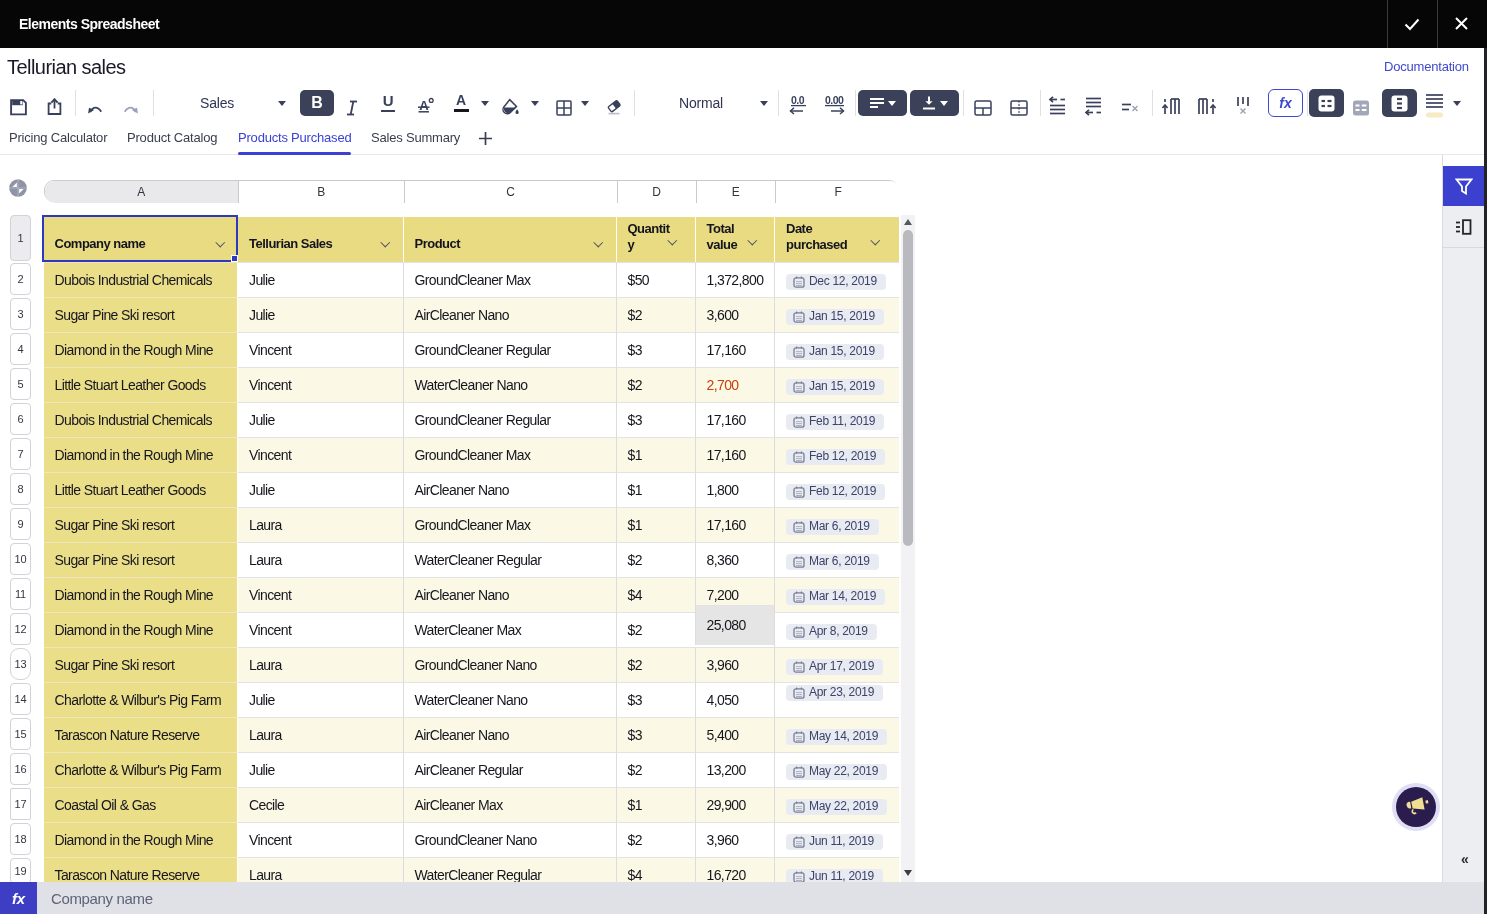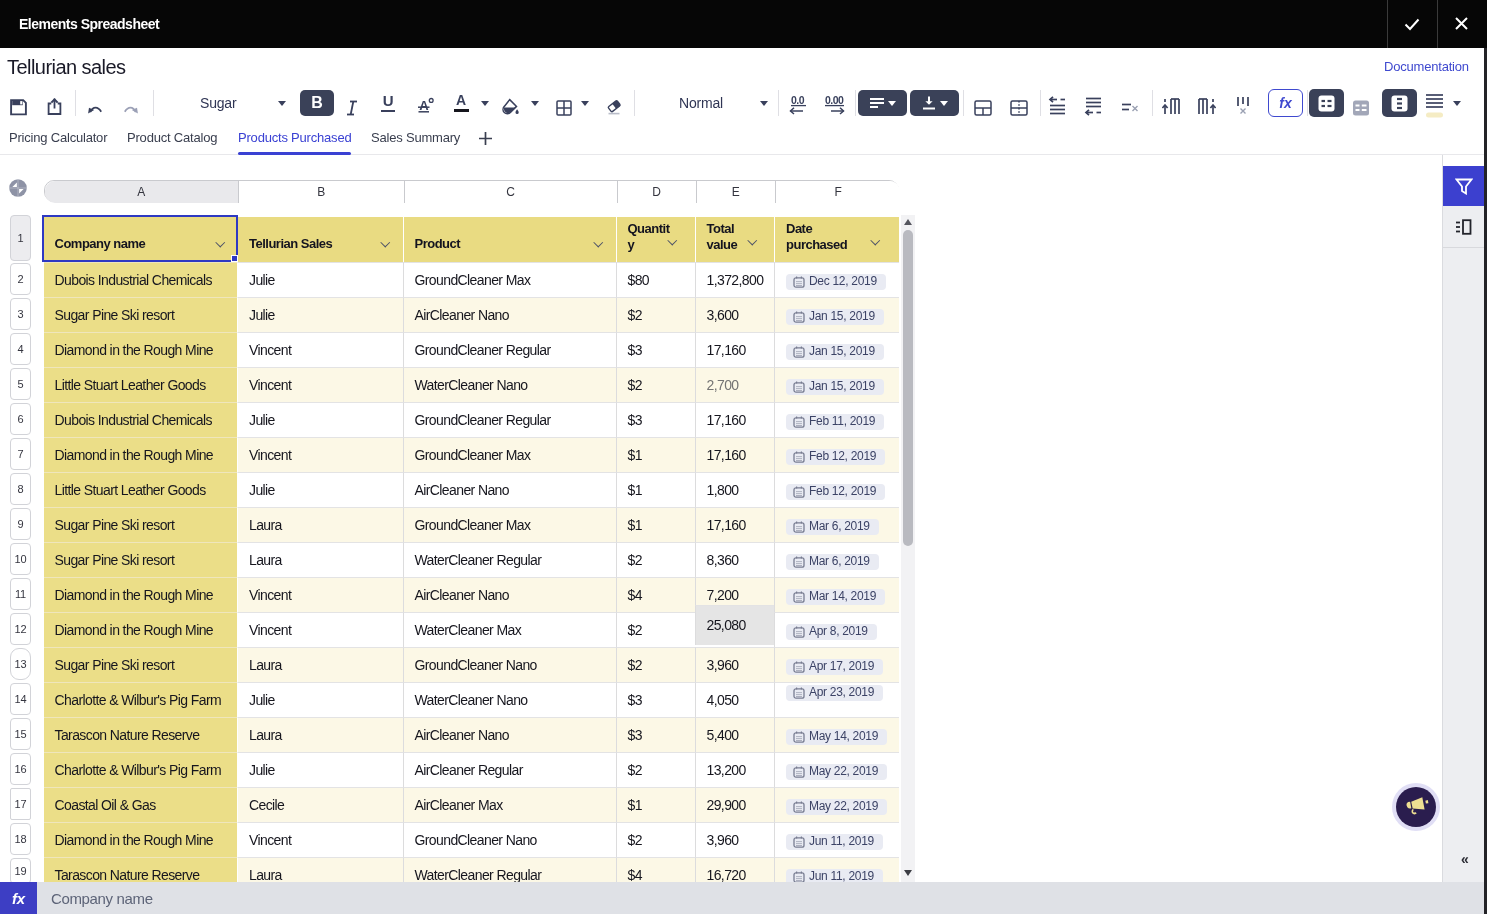--- a/index.html
+++ b/index.html
@@ -34,21 +34,21 @@
 <div class="sep" style="left:75px"></div>
 <svg class="ibt" style="left:88px;top:97px" width="16" height="10" viewBox="0 0 16 10">
     <path d="M2.2 7 C5 1.2 10 1.4 13.2 6.8" fill="none" stroke="#39405c" stroke-width="1.8"></path>
     <path d="M0.1 8.4 L1.0 2.8 L6.2 5.0 z" fill="#39405c"></path>
   </svg>
 <svg class="ibt" style="left:122px;top:97px" width="16" height="10" viewBox="0 0 16 10">
     <path d="M13.8 7 C11 1.2 6 1.4 2.8 6.8" fill="none" stroke="#9ba0b6" stroke-width="1.8"></path>
     <path d="M15.9 8.4 L15.0 2.8 L9.8 5.0 z" fill="#9ba0b6"></path>
   </svg>
 <div class="sep" style="left:153px"></div>
-<div class="abs" style="left:200px;top:90px;height:26px;display:flex;align-items:center;font-size:14px;color:#2f3554">Sugar</div>
+<div class="abs" style="left:200px;top:90px;height:26px;display:flex;align-items:center;font-size:14px;color:#2f3554">Sales</div>
 <div class="ibt" style="left:278px">
     <span style="display:inline-block;width:0;height:0;border-left:4.5px solid transparent;border-right:4.5px solid transparent;border-top:5.5px solid #39405c"></span>
   </div>
 <div class="dkb" style="left:300px;width:34px;color:#fff;font-size:16px;font-weight:bold">B</div>
 <svg class="ibt" style="left:344px;top:95px" width="16" height="16" viewBox="0 0 16 16">
     <g stroke="#39405c" stroke-width="1.8" fill="none">
       <line x1="6" y1="1.5" x2="13" y2="1.5"></line>
       <line x1="3" y1="14.5" x2="10" y2="14.5"></line>
       <line x1="9.3" y1="1.5" x2="6.7" y2="14.5"></line>
     </g>
@@ -328,21 +328,21 @@
     </div>
     <div style="position:absolute;left:651.0px;top:0;width:79.5px;height:45.0px;background:#e9db82;border-left:1.5px solid #fff;">
       <div style="position:relative;height:100%;padding:4.5px 0 0 11px"><span style="font-weight:bold;font-size:13px;letter-spacing:-0.5px;color:#14141f;line-height:15.5px;display:inline-block">Total<br>value</span><span style="position:absolute;left:53px;top:15px"><span style="display:inline-block;width:6.5px;height:6.5px;border-right:1.4px solid #4a5068;border-bottom:1.4px solid #4a5068;transform:rotate(45deg);margin-bottom:2px"></span></span></div>
     </div>
     <div style="position:absolute;left:730.5px;top:0;width:125.0px;height:45.0px;background:#e9db82;border-left:1.5px solid #fff;text-decoration:underline;">
       <div style="position:relative;height:100%;padding:4.5px 0 0 11px"><span style="font-weight:bold;font-size:13px;letter-spacing:-0.5px;color:#14141f;line-height:15.5px;display:inline-block">Date<br>purchased</span><span style="position:absolute;left:97px;top:15px"><span style="display:inline-block;width:6.5px;height:6.5px;border-right:1.4px solid #4a5068;border-bottom:1.4px solid #4a5068;transform:rotate(45deg);margin-bottom:2px"></span></span></div>
     </div>
     <div style="position:absolute;left:0px;top:45.0px;width:193.5px;height:35.0px;background:#ebde88;border-top:1px solid #efe6bc;display:flex;align-items:center;padding-left:11px;font-size:14px;color:#16161e;letter-spacing:-0.6px">Dubois Industrial Chemicals</div>
     <div style="position:absolute;left:193.5px;top:45.0px;width:165.5px;height:35.0px;background:#fff;border-top:1px solid #e3e3e4;border-left:1.5px solid #fff;display:flex;align-items:center;padding-left:11px;font-size:14px;color:#16161e;letter-spacing:-0.6px">Julie</div>
     <div style="position:absolute;left:359.0px;top:45.0px;width:213.0px;height:35.0px;background:#fff;border-top:1px solid #e3e3e4;border-left:1px solid #dcdcdd;display:flex;align-items:center;padding-left:11px;font-size:14px;color:#16161e;letter-spacing:-0.6px">GroundCleaner Max</div>
-    <div style="position:absolute;left:572.0px;top:45.0px;width:79.0px;height:35.0px;background:#fff;border-top:1px solid #e3e3e4;border-left:1px solid #dcdcdd;display:flex;align-items:center;padding-left:11px;font-size:14px;color:#16161e;letter-spacing:-0.6px">$80</div>
+    <div style="position:absolute;left:572.0px;top:45.0px;width:79.0px;height:35.0px;background:#fff;border-top:1px solid #e3e3e4;border-left:1px solid #dcdcdd;display:flex;align-items:center;padding-left:11px;font-size:14px;color:#16161e;letter-spacing:-0.6px">$50</div>
     <div style="position:absolute;left:651.0px;top:45.0px;width:79.5px;height:35.0px;background:#fff;border-top:1px solid #e3e3e4;border-left:1px solid #dcdcdd;display:flex;align-items:center;padding-left:11px;font-size:14px;color:#16161e;letter-spacing:-0.6px">1,372,800</div>
     <div style="position:absolute;left:730.5px;top:45.0px;width:125.0px;height:35.0px;background:#fff;border-top:1px solid #e3e3e4;border-left:1px solid #dcdcdd;display:flex;align-items:center;padding-left:11px">
       <div style="display:inline-flex;align-items:center;gap:4px;background:#e9ebf3;border-radius:4px;height:16px;padding:0 9px 0 7px;position:relative;top:2px;font-size:12px;color:#3c4366;letter-spacing:-0.3px">
         <svg width="12" height="12" viewBox="0 0 12 12" style="flex:none">
           <rect x="1" y="1.8" width="10" height="9.4" rx="2" fill="none" stroke="#787d92" stroke-width="1.3"></rect>
           <line x1="3.6" y1="0.6" x2="3.6" y2="2.6" stroke="#787d92" stroke-width="1.2"></line>
           <line x1="8.4" y1="0.6" x2="8.4" y2="2.6" stroke="#787d92" stroke-width="1.2"></line>
           <g fill="#787d92">
             <circle cx="4" cy="5.6" r="0.62"></circle>
             <circle cx="6" cy="5.6" r="0.62"></circle>
@@ -407,21 +407,21 @@
             <circle cx="8" cy="9.399999999999999" r="0.62"></circle>
           </g>
         </svg>
         <span style="margin-top:-1px">Jan 15, 2019</span>
       </div>
     </div>
     <div style="position:absolute;left:0px;top:150.0px;width:193.5px;height:35.0px;background:#ebde88;border-top:1px solid #efe6bc;display:flex;align-items:center;padding-left:11px;font-size:14px;color:#16161e;letter-spacing:-0.6px">Little Stuart Leather Goods</div>
     <div style="position:absolute;left:193.5px;top:150.0px;width:165.5px;height:35.0px;background:#fcf8e6;border-top:1px solid #e3e3e4;border-left:1.5px solid #fff;display:flex;align-items:center;padding-left:11px;font-size:14px;color:#16161e;letter-spacing:-0.6px">Vincent</div>
     <div style="position:absolute;left:359.0px;top:150.0px;width:213.0px;height:35.0px;background:#fcf8e6;border-top:1px solid #e3e3e4;border-left:1px solid #dcdcdd;display:flex;align-items:center;padding-left:11px;font-size:14px;color:#16161e;letter-spacing:-0.6px">WaterCleaner Nano</div>
     <div style="position:absolute;left:572.0px;top:150.0px;width:79.0px;height:35.0px;background:#fcf8e6;border-top:1px solid #e3e3e4;border-left:1px solid #dcdcdd;display:flex;align-items:center;padding-left:11px;font-size:14px;color:#16161e;letter-spacing:-0.6px">$2</div>
-    <div style="position:absolute;left:651.0px;top:150.0px;width:79.5px;height:35.0px;background:#fcf8e6;border-top:1px solid #e3e3e4;border-left:1px solid #dcdcdd;display:flex;align-items:center;padding-left:11px;font-size:14px;color:#737373;letter-spacing:-0.6px">2,700</div>
+    <div style="position:absolute;left:651.0px;top:150.0px;width:79.5px;height:35.0px;background:#fcf8e6;border-top:1px solid #e3e3e4;border-left:1px solid #dcdcdd;display:flex;align-items:center;padding-left:11px;font-size:14px;color:#c2410c;letter-spacing:-0.6px">2,700</div>
     <div style="position:absolute;left:730.5px;top:150.0px;width:125.0px;height:35.0px;background:#fcf8e6;border-top:1px solid #e3e3e4;border-left:1px solid #dcdcdd;display:flex;align-items:center;padding-left:11px">
       <div style="display:inline-flex;align-items:center;gap:4px;background:#e9ebf3;border-radius:4px;height:16px;padding:0 9px 0 7px;position:relative;top:2px;font-size:12px;color:#3c4366;letter-spacing:-0.3px">
         <svg width="12" height="12" viewBox="0 0 12 12" style="flex:none">
           <rect x="1" y="1.8" width="10" height="9.4" rx="2" fill="none" stroke="#787d92" stroke-width="1.3"></rect>
           <line x1="3.6" y1="0.6" x2="3.6" y2="2.6" stroke="#787d92" stroke-width="1.2"></line>
           <line x1="8.4" y1="0.6" x2="8.4" y2="2.6" stroke="#787d92" stroke-width="1.2"></line>
           <g fill="#787d92">
             <circle cx="4" cy="5.6" r="0.62"></circle>
             <circle cx="6" cy="5.6" r="0.62"></circle>
             <circle cx="8" cy="5.6" r="0.62"></circle>

